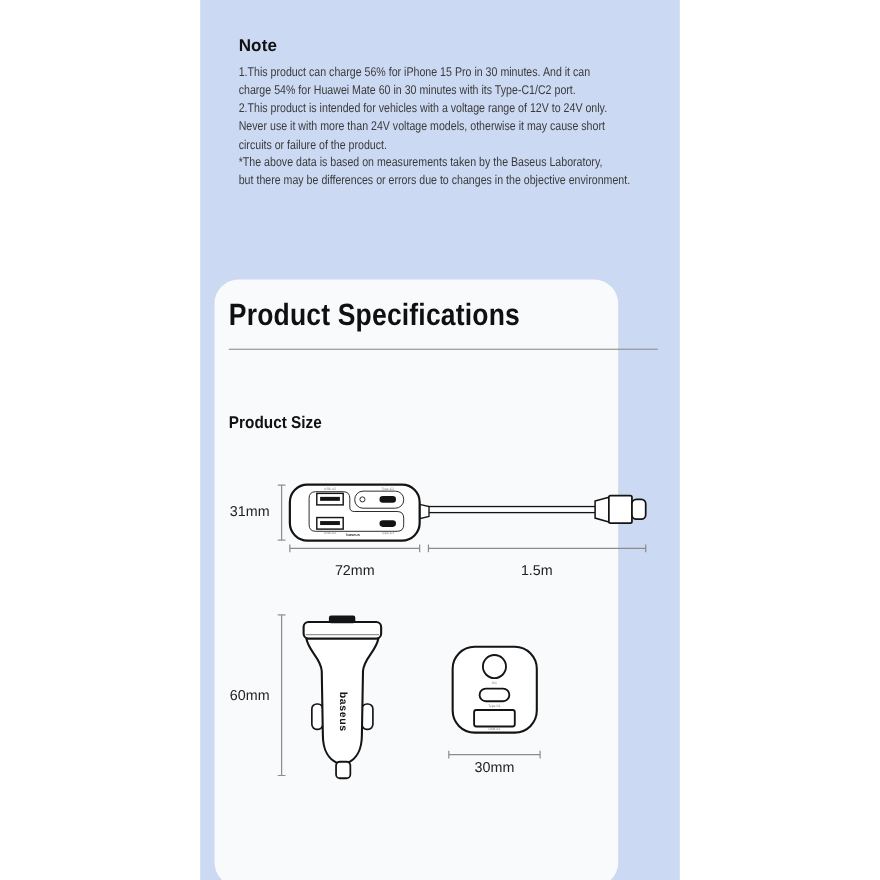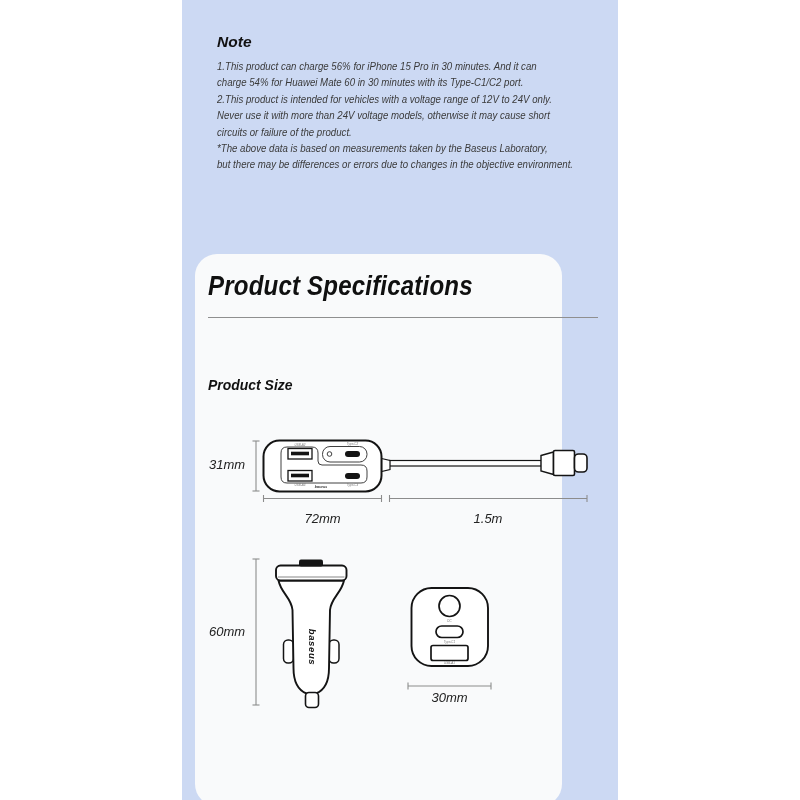--- a/index.html
+++ b/index.html
@@ -1,19 +1,19 @@
 <!DOCTYPE html>
 <html><head>
 <meta charset="utf-8">
 <style>
   * { margin: 0; padding: 0; box-sizing: border-box; }
   html, body { width: 800px; height: 800px; background: #ffffff; font-family: "Liberation Sans", sans-serif; }
   #stage { position: relative; width: 800px; height: 800px; background: #ffffff; overflow: hidden; }
 
-  .blue-panel { position: absolute; left: 182px; top: 0; width: 436px; height: 800px; background: #ccd9f3; font-style: italic; }
+  .blue-panel { position: absolute; left: 182px; top: 0; width: 436px; height: 800px; background: #ccd9f3; }
 
   .note-section { position: absolute; left: 35px; top: 33px; width: 390px; }
   .note-title { font-size: 15.5px; font-weight: 700; color: #111; letter-spacing: .1px; margin-bottom: 7px; }
   .note-line { font-size: 11.5px; line-height: 16.4px; color: #3a3a3a; white-space: nowrap; transform: scaleX(0.84); transform-origin: left top; }
 
   .spec-card { position: absolute; left: 13px; top: 233px; width: 367px; height: 552px; background: #f9fafb; border-radius: 22px; margin-top: 21px; }
   .card-title { position: absolute; left: 13px; top: 16px; font-size: 28px; font-weight: 600; color: #101010; white-space: nowrap; transform: scaleX(0.86); transform-origin: left top; letter-spacing: .2px; }
   .divider { position: absolute; left: 13px; top: 63px; width: 390px; height: 1px; background: #8f8f8f; }
   .section-title { position: absolute; left: 13px; top: 122px; font-size: 15.5px; font-weight: 700; color: #111; white-space: nowrap; transform: scaleX(0.9); transform-origin: left top; }
 

